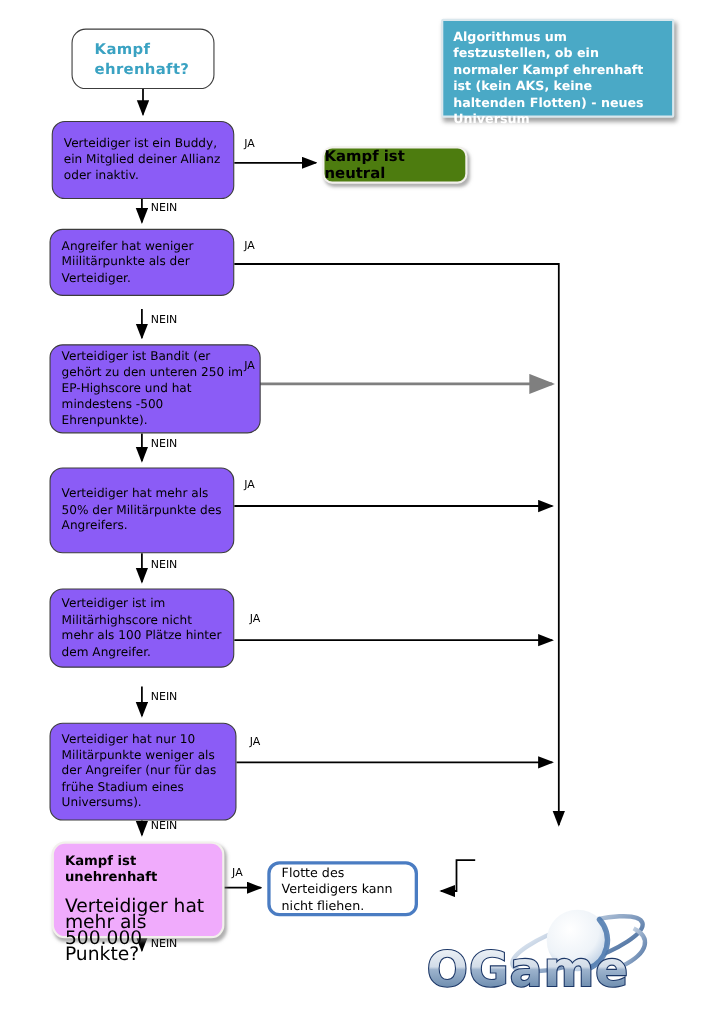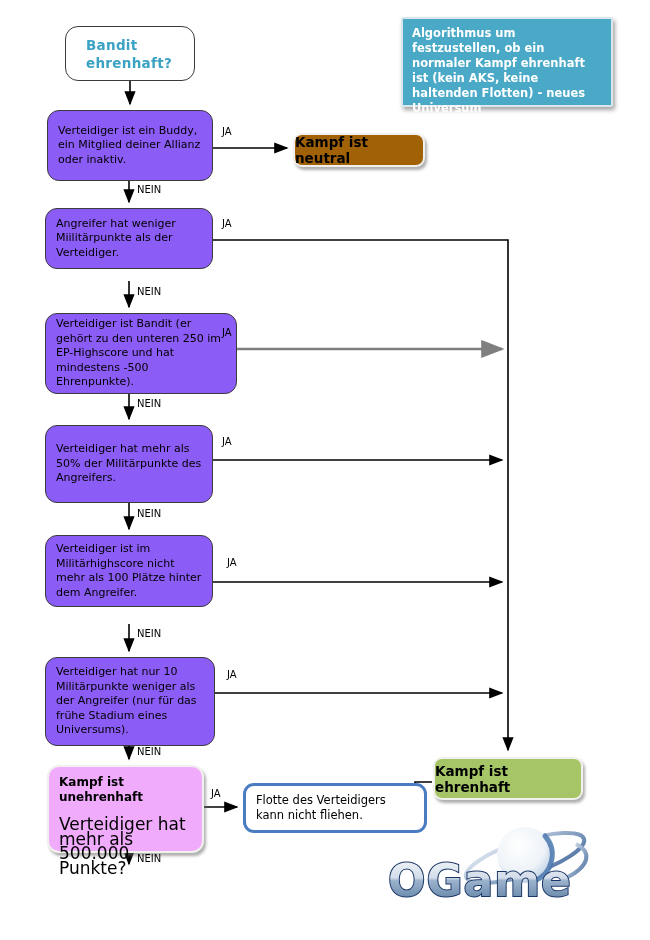--- a/index.html
+++ b/index.html
@@ -27,21 +27,21 @@
     box-shadow:2px 3px 4px rgba(90,90,90,.55);
     padding:7px 9px;font-size:11.5px;line-height:15px;font-weight:bold;color:#ffffff;
   }
   
   .pill{
     border:2px solid #f2f0ec;border-radius:9px;
     box-shadow:2px 3px 3px rgba(110,110,110,.55);
     display:flex;align-items:center;justify-content:center;
     font-weight:bold;color:#000;
   }
-  .pill.orange{background:#a16207;font-size:13.5px;}
+  .pill.orange{background:#4d7c0f;font-size:13.5px;}
   .pill.green{background:#a5c566;font-size:13.5px;}
   .pill.red{
     background:#f0abfc;flex-direction:column;align-items:flex-start;justify-content:flex-start;
     padding:8px 10px;font-size:12px;line-height:15px;border-radius:12px;
   }
   .pill.red .q{font-weight:normal;font-size:17px;line-height:14.5px;margin-top:12px;}
   
   .result{
     background:#ffffff;border:3px solid #4a7cc2;border-radius:11px;
     display:flex;align-items:center;padding:6px 10px;
@@ -78,21 +78,21 @@
       <path d="M129,746 L129,759" marker-end="url(#ahB)"></path>
       <path d="M215,693 L502,693" marker-end="url(#ahB)"></path>
       <path d="M204,807 L237,807" marker-end="url(#ahB)"></path>
       <path d="M432,782 L415,782 L415,810 L401,810" marker-end="url(#ahB)"></path>
       <path d="M129,853 L129,864" marker-end="url(#ahB)"></path>
     </g>
     <path d="M215,349 L502,349" stroke="#7f7f7f" stroke-width="2.6" fill="none" marker-end="url(#ahG)"></path>
   </svg>
 
   <div class="abs start" style="left:65px;top:26px;width:130px;height:55px;">
-    <span>Bandit ehrenhaft?</span>
+    <span>Kampf ehrenhaft?</span>
   </div>
 
   <div class="abs info" style="left:401px;top:17px;width:212px;height:90px;">
     <span>Algorithmus um festzustellen, ob ein normaler Kampf ehrenhaft ist (kein AKS, keine haltenden Flotten) - neues Universum</span>
   </div>
 
   <div class="abs decision" style="left:47px;top:110px;width:166px;height:71px;">
     <span>Verteidiger ist ein Buddy, ein Mitglied deiner Allianz oder inaktiv.</span>
   </div>
 
@@ -113,30 +113,27 @@
   </div>
 
   <div class="abs decision" style="left:45px;top:657px;width:170px;height:89px;">
     <span>Verteidiger hat nur 10 Militärpunkte weniger als der Angreifer (nur für das frühe Stadium eines Universums).</span>
   </div>
 
   <div class="abs pill orange" style="left:293px;top:133px;width:132px;height:34px;">
     <span>Kampf ist neutral</span>
   </div>
 
-  <div class="abs pill green" style="left:433px;top:757px;width:150px;height:43px;">
-    <span>Kampf ist ehrenhaft</span>
-  </div>
 
   <div class="abs pill red" style="left:47px;top:765px;width:157px;height:88px;">
     <span>Kampf ist unehrenhaft</span>
     <span class="q">Verteidiger hat mehr als 500.000 Punkte?</span>
   </div>
 
-  <div class="abs result" style="left:243px;top:783px;width:184px;height:50px;">
+  <div class="abs result" style="left:243px;top:783px;width:137px;height:50px;">
     <span>Flotte des Verteidigers kann nicht fliehen.</span>
   </div>
 
 
   <span class="lbl" style="left:222px;top:127px;">JA</span>
   <span class="lbl" style="left:222px;top:219px;">JA</span>
   <span class="lbl" style="left:222px;top:328px;">JA</span>
   <span class="lbl" style="left:222px;top:437px;">JA</span>
   <span class="lbl" style="left:227px;top:558px;">JA</span>
   <span class="lbl" style="left:227px;top:670px;">JA</span>

